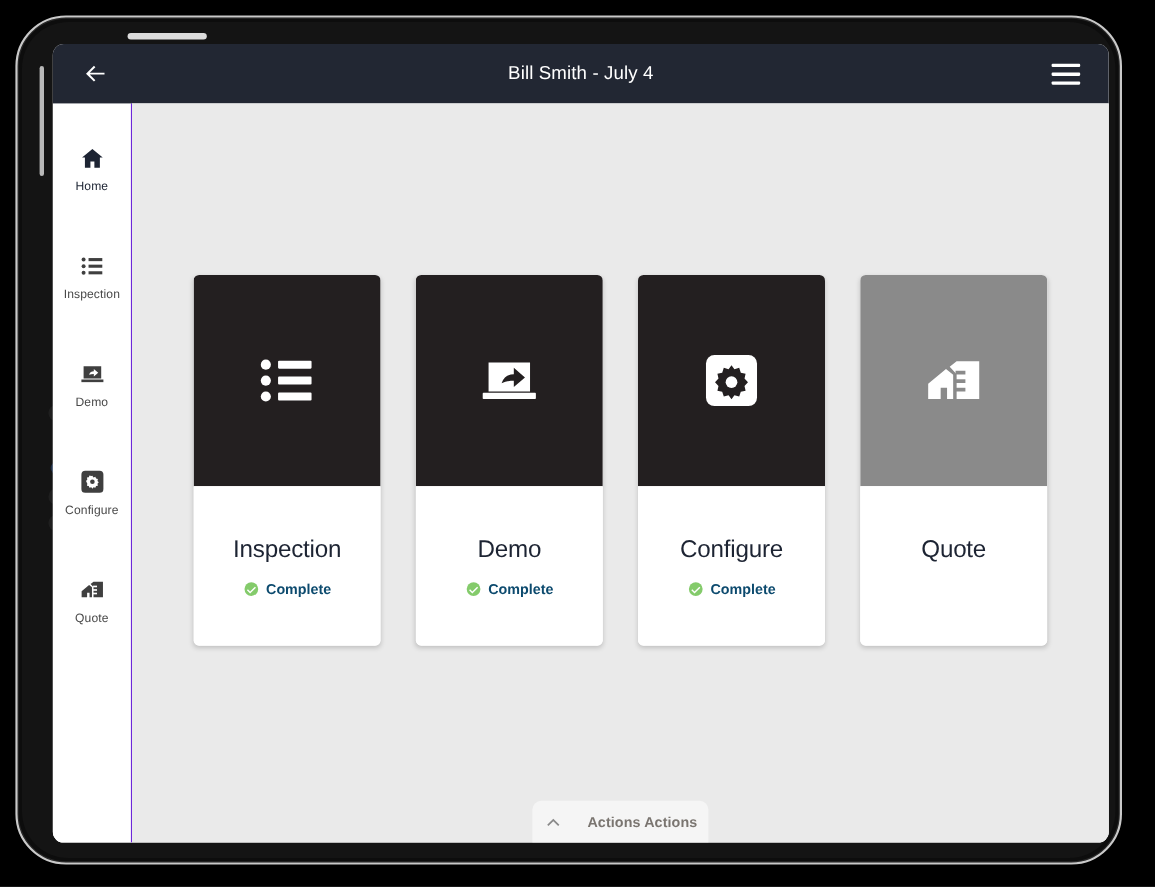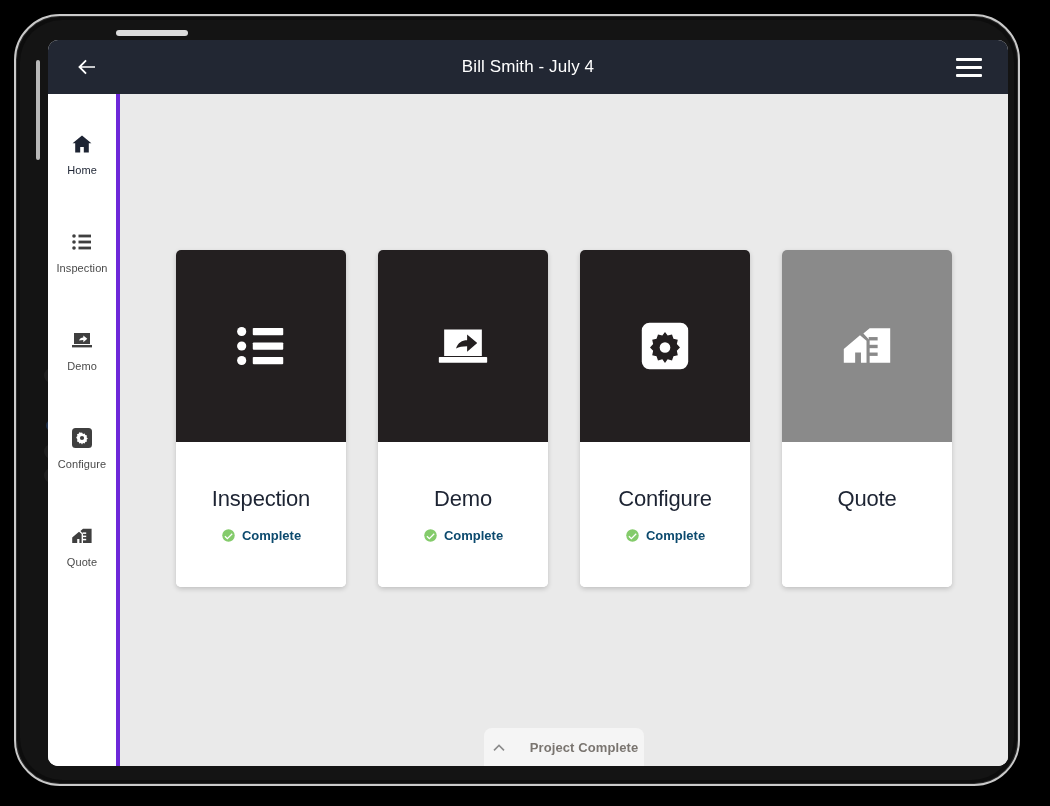--- a/index.html
+++ b/index.html
@@ -121,21 +121,21 @@
   
   .app-body {
     display: flex;
     height: 672px;
     background: #eaeaea;
   }
 
   .sidebar {
     width: 72px;
     background: #ffffff;
-    border-right: 4px solid #6d28d9;
+    border-right: 1px solid #6d28d9;
     padding-top: 26px;
     flex: 0 0 72px;
   }
   .nav-item {
     display: flex;
     flex-direction: column;
     align-items: center;
     gap: 7px;
     padding: 11px 0 11px;
     margin-bottom: 31px;
@@ -423,19 +423,19 @@
           </div>
 
         </div>
 
         <div class="project-actions">
           <span class="chev">
             <svg width="18" height="18" viewBox="0 0 24 24">
               <path d="M12 8.4l7.4 7.4-1.5 1.5L12 11.4l-5.9 5.9-1.5-1.5z" fill="currentColor"></path>
             </svg>
           </span>
-          <span class="pa-label">Project Complete</span>
+          <span class="pa-label">Actions Actions</span>
         </div>
 
       </div>
     </div>
   </div>
 </div>
 
 </body></html>

